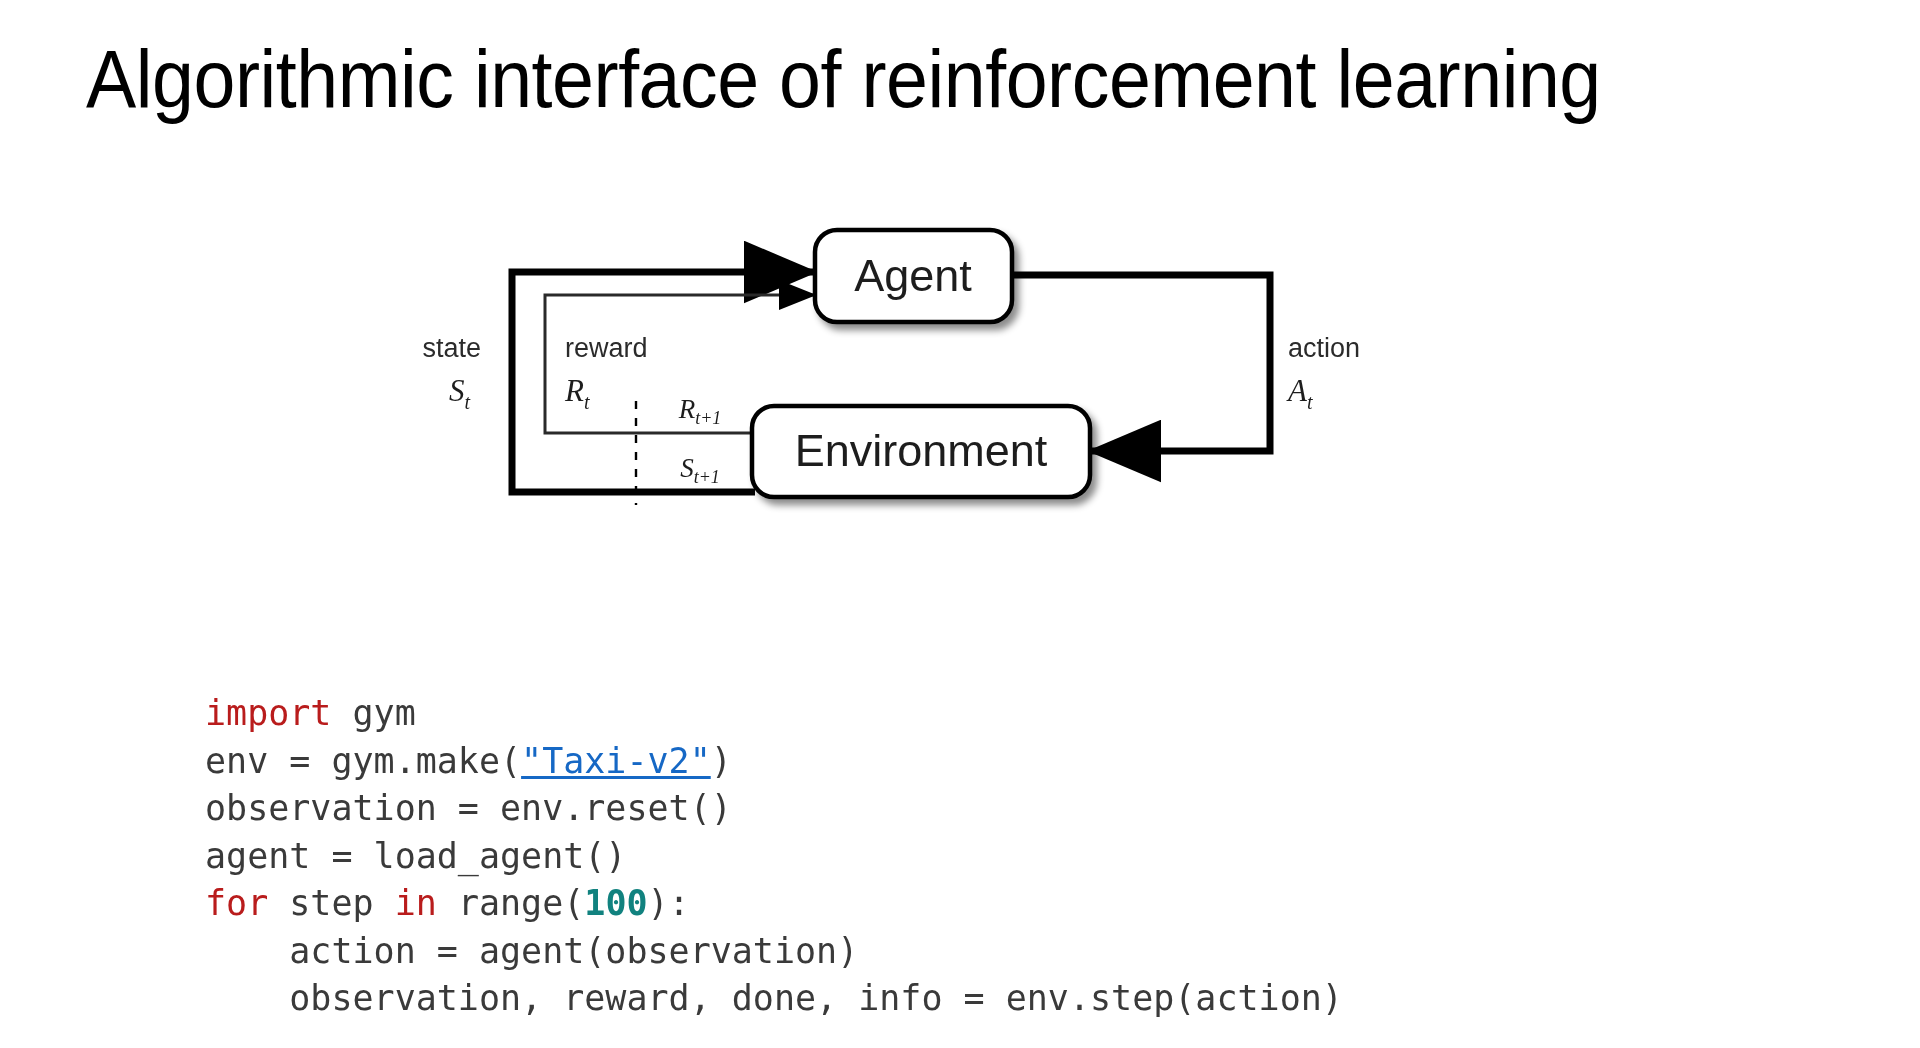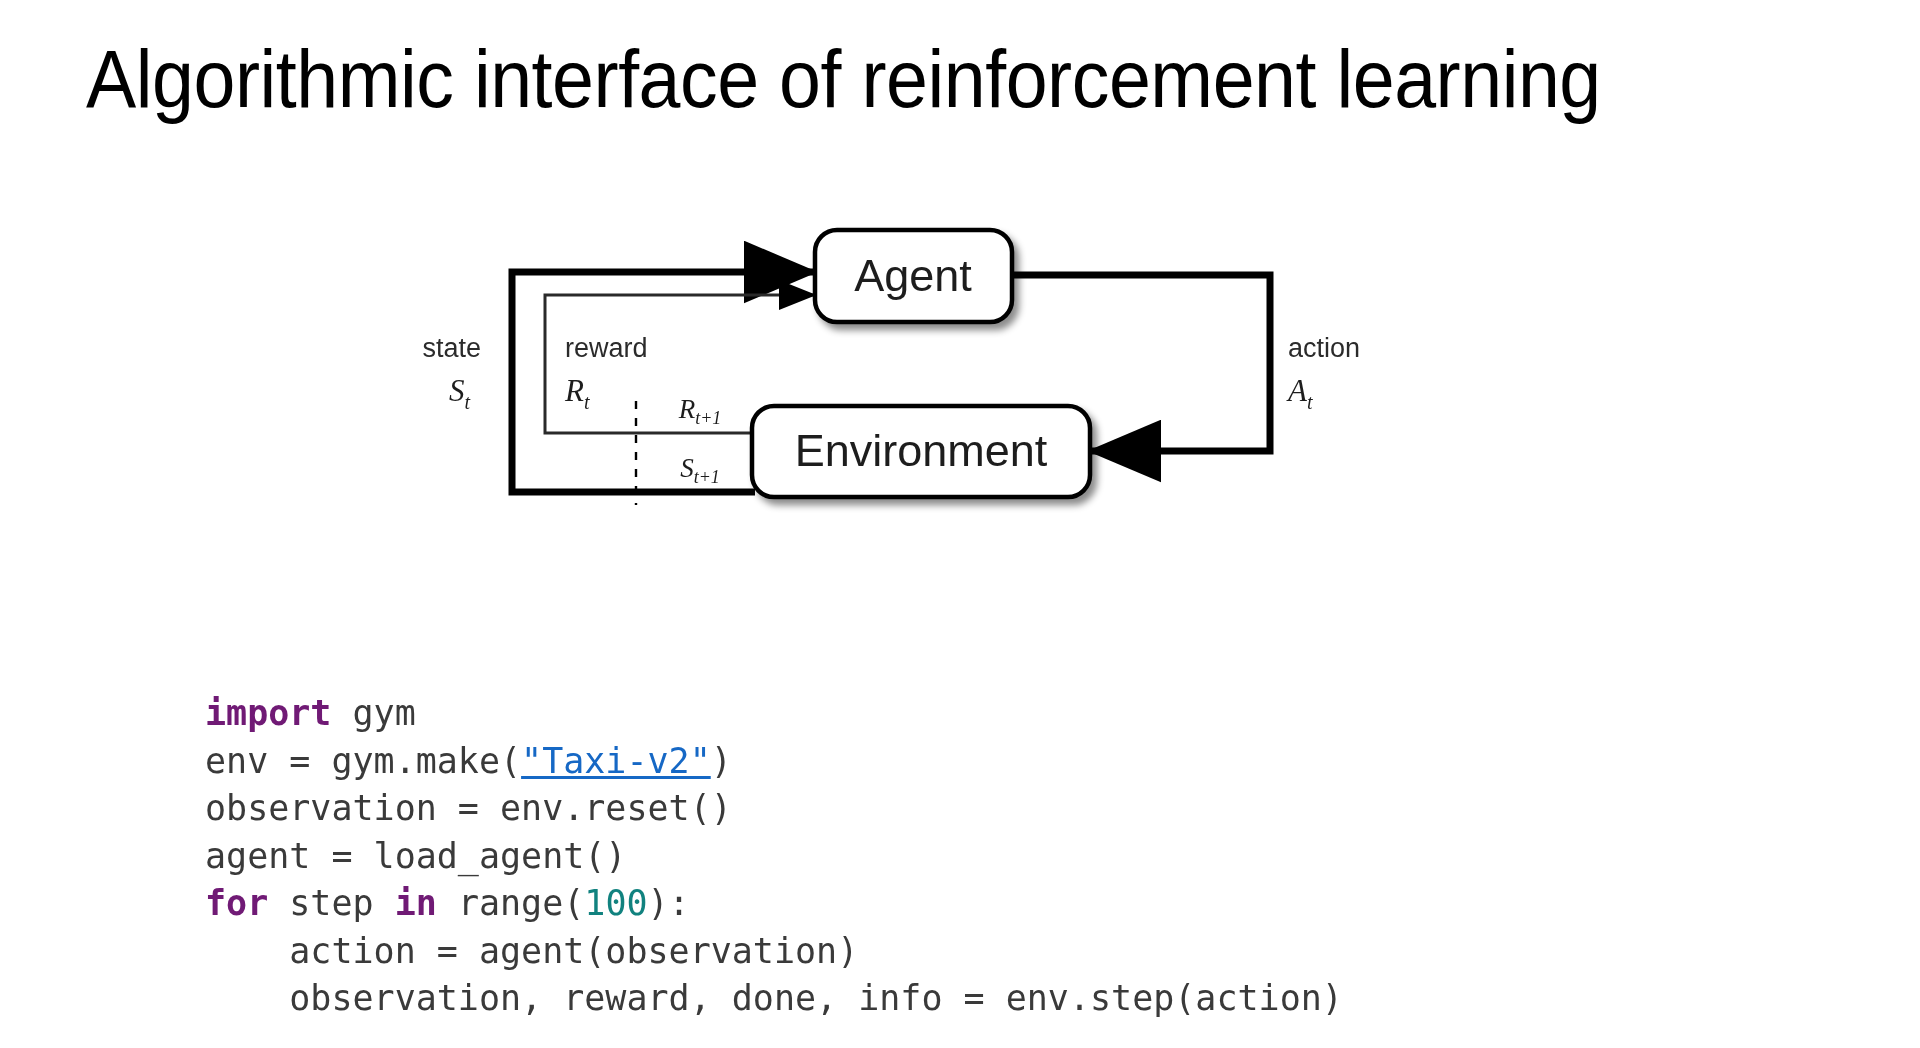--- a/index.html
+++ b/index.html
@@ -50,22 +50,22 @@
     left: 205px;
     top: 690px;
     font-family: "DejaVu Sans Mono", monospace;
     font-size: 35px;
     line-height: 47.5px;
     color: #3a3a3a;
     white-space: pre;
     letter-spacing: 0px;
   }
   #code-block .ln { display: block; height: 47.5px; }
-  .kw   { font-weight: bold; color: #701a75; }
-  .num  { color: #11827f; }
+  .kw   { font-weight: normal; color: #b91c1c; }
+  .num  { color: #11827f; font-weight: bold; }
   .lnk  { color: #1668c5; text-decoration: underline; text-underline-offset: 3px; }
 </style>
 </head>
 <body>
 
 <div id="slide-title">Algorithmic interface of reinforcement learning</div>
 
 <div id="rl-diagram">
   <svg width="1920" height="400" viewBox="0 0 1920 400" xmlns="http://www.w3.org/2000/svg">
     <defs>

